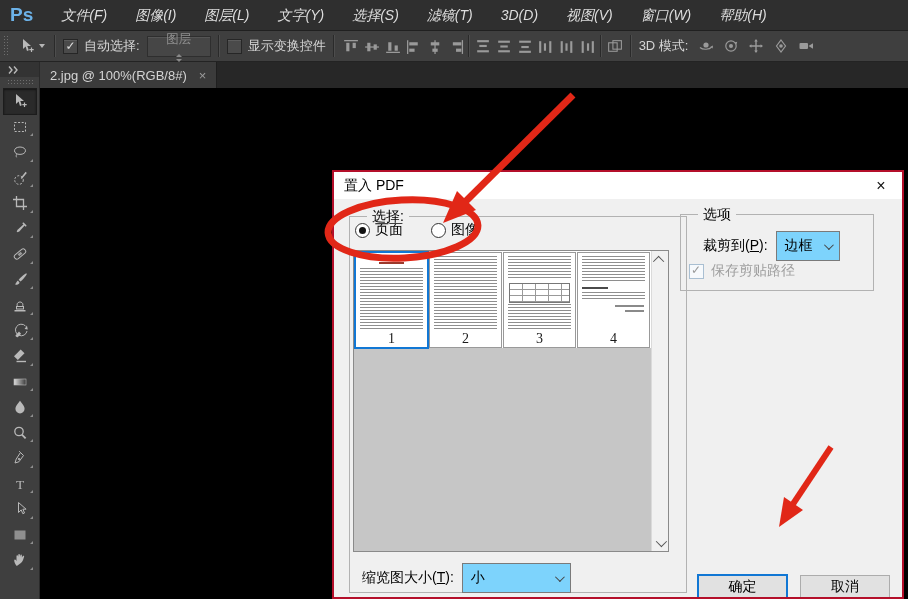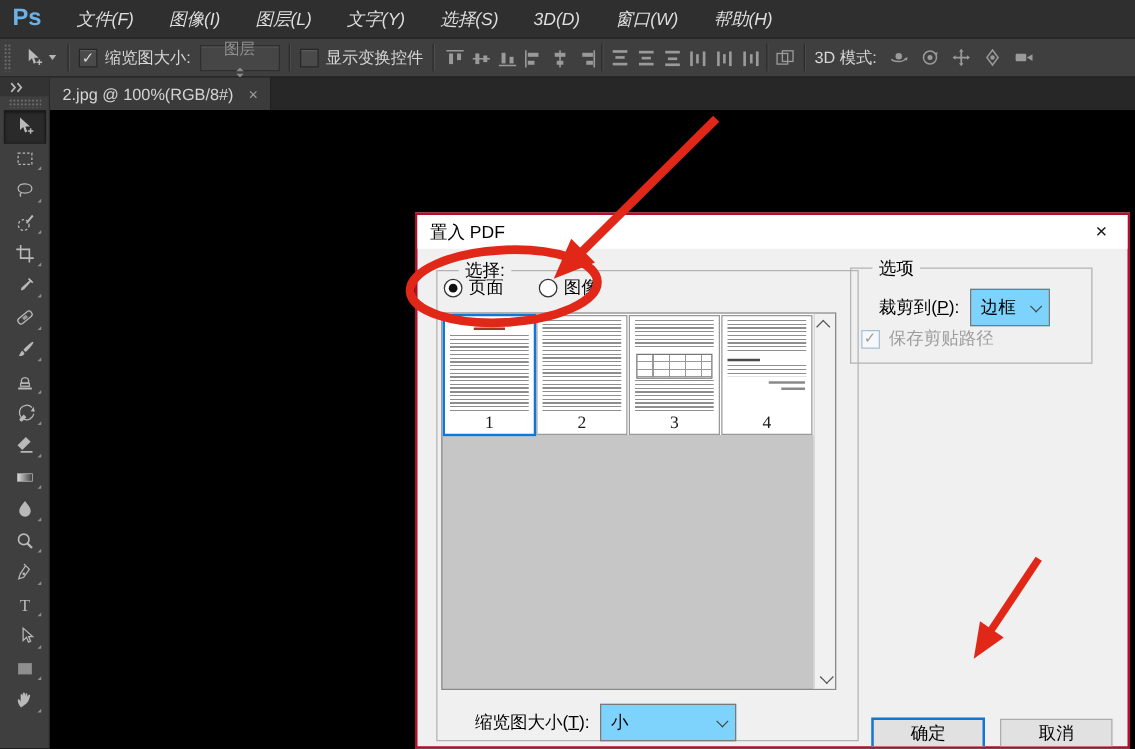--- a/index.html
+++ b/index.html
@@ -84,21 +84,21 @@
   .t-sign.two{top:54px;width:30%;}
   .t-num{position:absolute;bottom:0;left:0;right:0;text-align:center;
          font:400 14px "Liberation Serif",serif;color:#1a1a1a;}
   .scrollbar{position:absolute;top:0;bottom:0;right:0;width:17px;background:#f1f1f1;border-left:1px solid #dadada;box-sizing:border-box;}
   .sb-btn{position:absolute;left:0;right:0;height:17px;display:flex;align-items:center;justify-content:center;}
   .sb-btn.up{top:0;} .sb-btn.down{bottom:0;}
   .chev{width:7px;height:7px;border-left:1.5px solid #555;border-top:1.5px solid #555;display:inline-block;}
   .chev.up{transform:rotate(45deg) translateY(2px);}
   .chev.down{transform:rotate(-135deg) translateY(2px);}
   .chev.small{width:6px;height:6px;border-color:#444;}
-  .thumbsize-row{position:absolute;left:30px;top:346px;display:flex;align-items:center;gap:8px;}
+  .thumbsize-row{position:absolute;left:12px;top:346px;display:flex;align-items:center;gap:8px;}
   .combo{height:30px;background:#7dd3fc;border:1px solid #7a7a7a;display:flex;align-items:center;
          padding:0 8px;gap:8px;justify-content:space-between;box-sizing:border-box;font-size:14px;}
   .combo.w109{width:109px;} .combo.w64{width:64px;}
   .ul{text-decoration:underline;}
   .crop-row{position:absolute;left:22px;top:16px;display:flex;align-items:center;gap:8px;}
   .clip-row{position:absolute;left:8px;top:47px;display:flex;align-items:center;gap:7px;}
   .chk-dis{width:13px;height:13px;border:1px solid #a9bfd2;background:#f6f9fc;position:relative;flex:none;}
   .chk-dis::after{content:"✓";position:absolute;left:1px;top:-2px;font-size:12px;color:#9a9a9a;}
   .lbl-dis{color:#9e9e9e;}
   .btn{position:absolute;height:26px;background:#e1e1e1;font-family:"Liberation Sans",sans-serif;
@@ -116,41 +116,43 @@
 <div id="app">
 
   <div class="menubar">
     <span class="logo">Ps</span>
     <div id="menu-items">
         <span class="menu-item">文件(F)</span>
         <span class="menu-item">图像(I)</span>
         <span class="menu-item">图层(L)</span>
         <span class="menu-item">文字(Y)</span>
         <span class="menu-item">选择(S)</span>
+        <span class="menu-item">滤镜(T)</span>
         <span class="menu-item">3D(D)</span>
+        <span class="menu-item">视图(V)</span>
         <span class="menu-item">窗口(W)</span>
         <span class="menu-item">帮助(H)</span>
       </div>
   </div>
 
   <div class="optionsbar">
     <div class="ob-grip"></div>
     <div class="ob-tool">
       <span class="icon16">
           <svg width="16" height="16" viewBox="0 0 16 16">
             <path d="M4 1v10l2.6-2.4L8 13l1.8-.8-1.5-4.1H12z" fill="#b9b9b9"></path>
             <path d="M12.5 9.5v4.5M10.3 11.7h4.4" stroke="#b9b9b9" stroke-width="1.2" fill="none"></path>
           </svg>
         </span>
       <span class="caret"></span>
     </div>
     <div class="sep"></div>
     <div class="ob-check">
       <span class="chk" id="auto-chk">✓</span>
-      <span class="ob-label">缩览图大小:</span>
+      <span class="ob-label">自动选择:</span>
     </div>
     <div class="ob-combo">
       <span>图层</span>
       <span class="spin">
           <i class="u"></i>
           <i class="d"></i>
         </span>
     </div>
     <div class="sep"></div>
     <div class="ob-check">

